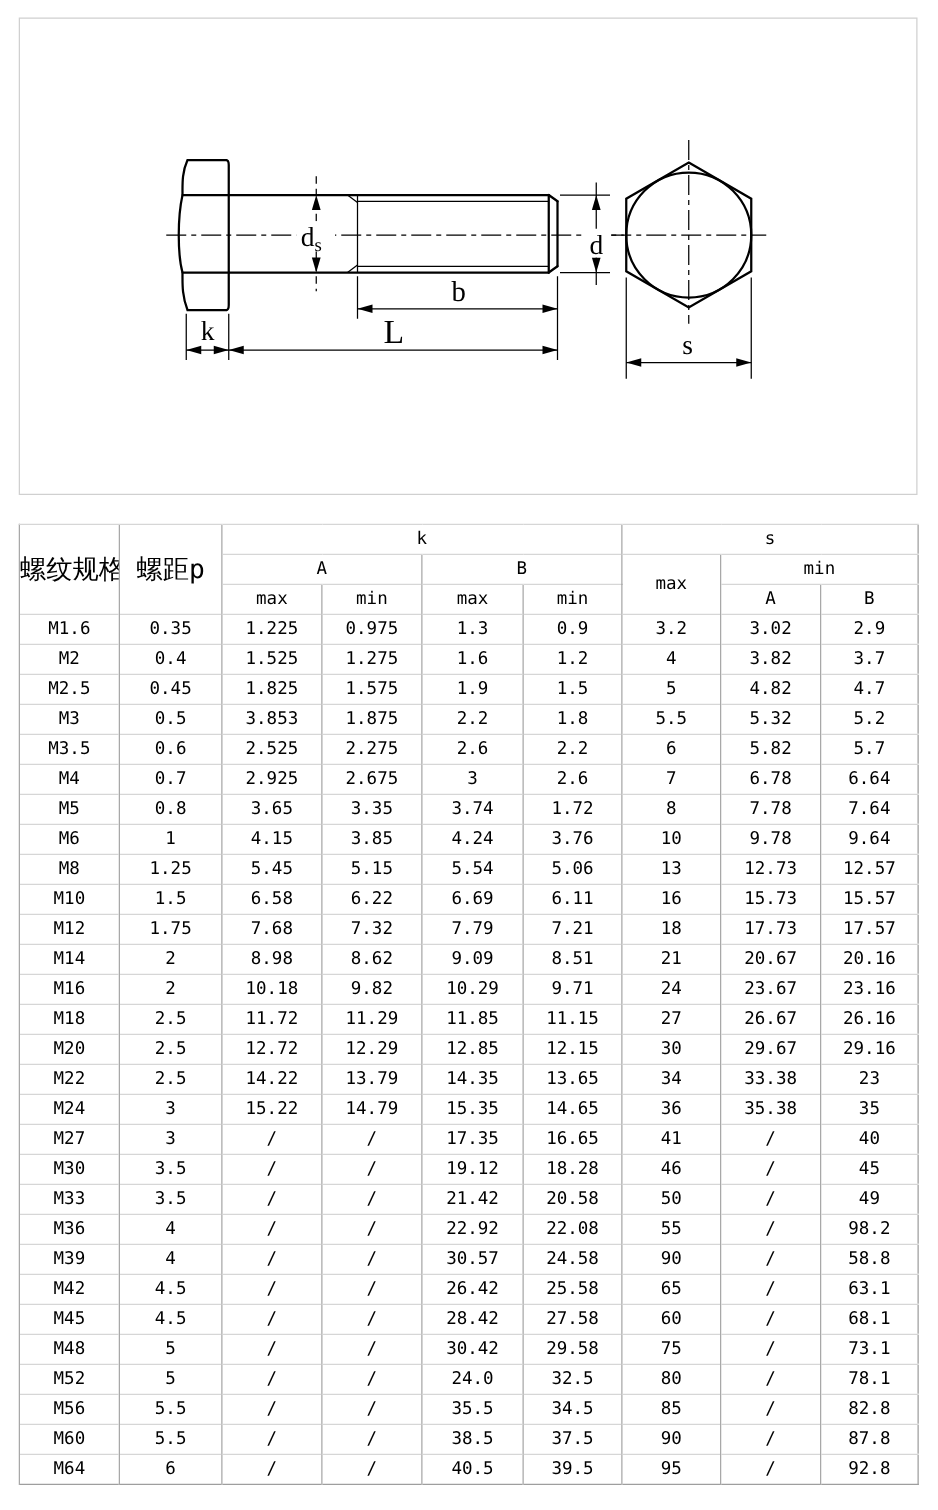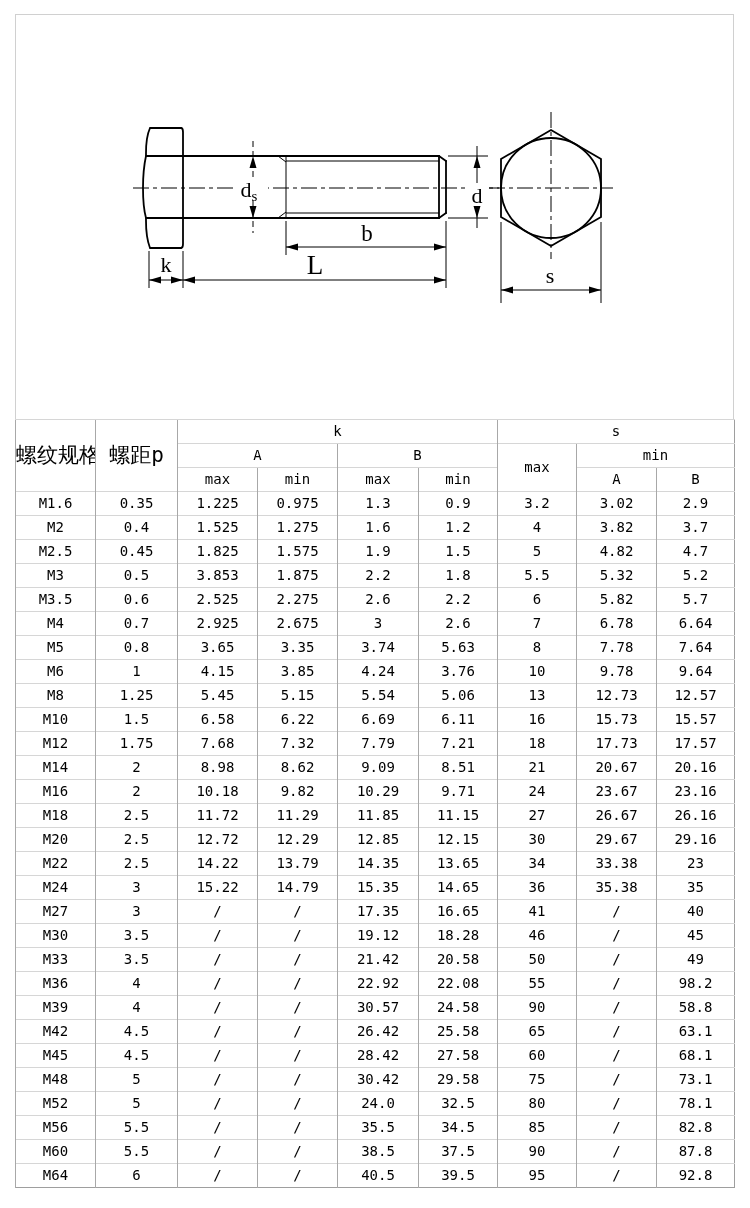--- a/index.html
+++ b/index.html
@@ -1,18 +1,18 @@
 <!DOCTYPE html>
 <html><head>
 <meta charset="utf-8">
 <style>
   html,body{margin:0;padding:0;background:#ffffff;}
   body{position:relative;width:750px;height:1208px;font-family:"DejaVu Sans Mono","Liberation Mono",monospace;color:#000;}
   .diagram-box{
-    position:absolute;left:15px;top:14px;width:719px;height:430px;
+    position:absolute;left:15px;top:14px;width:719px;height:382px;
     border:1px solid #d0d0d0;background:#ffffff;box-sizing:border-box;
   }
   .diagram-box svg{display:block;width:717px;height:380px;}
   svg text{font-family:"Liberation Serif","DejaVu Serif",serif;fill:#000;}
   .obj{stroke:#000;stroke-width:1.8;fill:none;stroke-linecap:round;}
   .thin{stroke:#000;stroke-width:1;fill:none;}
   .dim{stroke:#000;stroke-width:1;fill:none;}
   .cl{stroke:#000;stroke-width:1;fill:none;stroke-dasharray:16 4 4 4;}
   .dash{stroke:#000;stroke-width:1;fill:none;stroke-dasharray:6 4;}
   .arr{fill:#000;stroke:none;}
@@ -224,21 +224,21 @@
         <td>7</td>
         <td>6.78</td>
         <td>6.64</td>
       </tr>
       <tr>
         <td>M5</td>
         <td>0.8</td>
         <td>3.65</td>
         <td>3.35</td>
         <td>3.74</td>
-        <td>5.63</td>
+        <td>1.72</td>
         <td>8</td>
         <td>7.78</td>
         <td>7.64</td>
       </tr>
       <tr>
         <td>M6</td>
         <td>1</td>
         <td>4.15</td>
         <td>3.85</td>
         <td>4.24</td>

